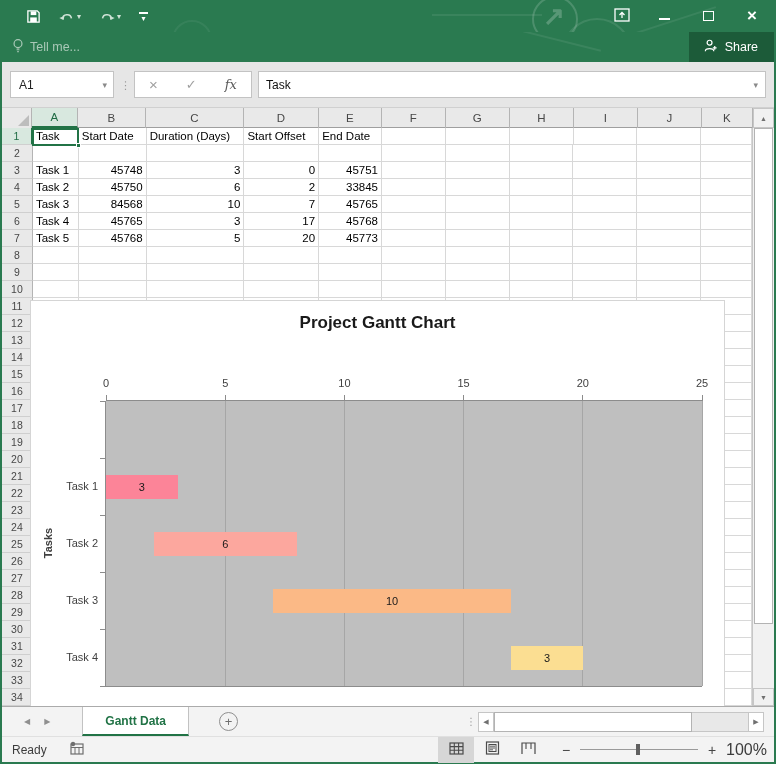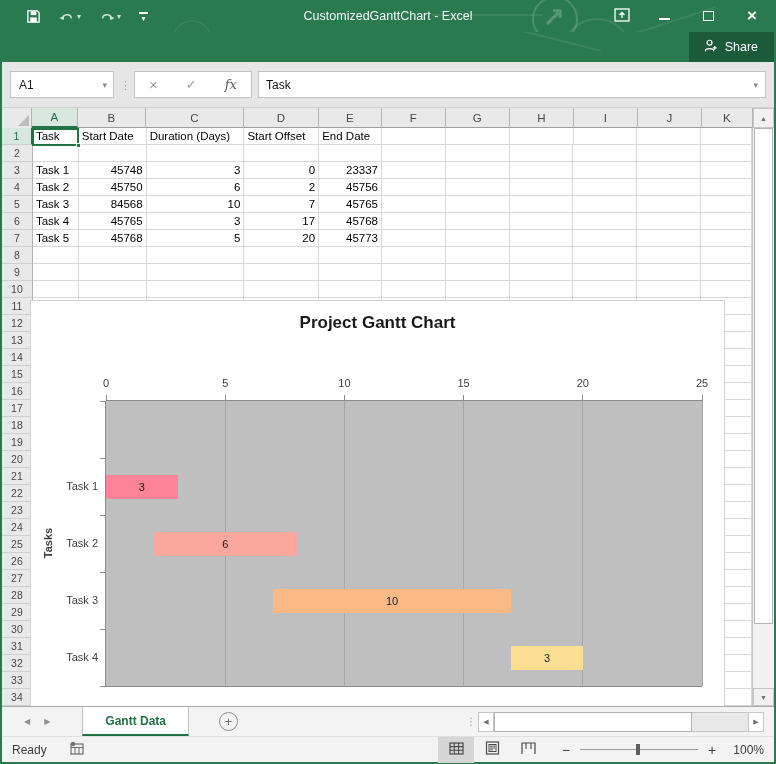--- a/index.html
+++ b/index.html
@@ -93,21 +93,21 @@
   
   .statusbar { height:26px; background:#f3f3f3; border-top:1px solid #e0e0e0; display:flex; align-items:center; padding:0 10px; color:#3c3c3c; flex:0 0 26px; }
   .statusbar .ready { font-size:12px; margin-right:22px; }
   .viewbtns { margin-left:auto; display:flex; align-items:center; }
   .viewbtn { width:36px; height:26px; display:flex; align-items:center; justify-content:center; }
   .viewbtn.sel { background:#d6d6d6; }
   .zoomctl { display:flex; align-items:center; gap:8px; margin-left:14px; }
   .zoomminus,.zoomplus { font-size:14px; color:#444; width:12px; text-align:center; }
   .sliderline { width:118px; height:1px; background:#9a9a9a; position:relative; }
   .sliderthumb { position:absolute; left:56px; top:-5px; width:4px; height:11px; background:#5f5f5f; }
-  .zoompct { font-size:12px; width:38px; text-align:right; }
+  .zoompct { font-size:16px; width:38px; text-align:right; }
 </style>
 </head>
 <body>
 
 <div class="window">
 
   <div class="titlebar">
     <div class="deco" style="left:530px; top:-4px; width:46px; height:46px; border-color:rgba(255,255,255,.16);"></div>
     <div class="deco" style="left:560px; top:18px; width:70px; height:70px;"></div>
     <div class="deco" style="left:170px; top:20px; width:40px; height:40px; border-color:rgba(255,255,255,.06);"></div>
@@ -144,21 +144,20 @@
         <span class="mini-caret">▾</span>
       </div>
       <div class="qat-btn">
         <span style="display:flex; flex-direction:column; align-items:center;">
           <span style="width:9px; height:2px; background:#fff; margin-bottom:2px;"></span>
           <span style="font-size:8px; color:#fff; line-height:5px;">▾</span>
         </span>
       </div>
     </div>
 
-    <div class="tb-title">CustomizedGanttChart - Excel</div>
 
     <div class="win-controls">
       <div class="ribbon-display">
         <span>
           <svg width="16" height="14" viewBox="0 0 16 14">
               <rect x="1" y="1" width="14" height="12" fill="none" stroke="#fff" stroke-width="1.3"></rect>
               <path d="M8 10 V5 M5.5 7 L8 4.5 L10.5 7" fill="none" stroke="#fff" stroke-width="1.3"></path>
             </svg>
         </span>
       </div>
@@ -169,20 +168,29 @@
         <span class="maxbox"></span>
       </div>
       <div class="win-btn closex">
         <span>×</span>
       </div>
     </div>
   </div>
 
   <div class="tabrow">
     <div class="deco-line" style="left:520px; top:8px; width:80px; height:2px; transform:rotate(14deg);"></div>
+    <div class="tellme">
+      <span>
+        <svg width="12" height="15" viewBox="0 0 12 16">
+            <circle cx="6" cy="6" r="4.2" fill="none" stroke="#a9c8b7" stroke-width="1.3"></circle>
+            <path d="M4.5 10.5h3 M4.5 12.5h3 M5.2 14.5h1.6" stroke="#a9c8b7" stroke-width="1.2"></path>
+          </svg>
+      </span>
+      <span>Tell me...</span>
+    </div>
     <div class="share-block">
       <span>
         <svg width="15" height="15" viewBox="0 0 16 16">
             <circle cx="7" cy="5" r="2.6" fill="none" stroke="#fff" stroke-width="1.3"></circle>
             <path d="M2.5 14 C2.5 10.5, 11.5 10.5, 11.5 14" fill="none" stroke="#fff" stroke-width="1.3"></path>
             <path d="M12.5 8.5 v4 M10.5 10.5 h4" stroke="#fff" stroke-width="1.3"></path>
           </svg>
       </span>
       <span>Share</span>
     </div>
@@ -257,35 +265,35 @@
             <div class="cell" style="width: 64px;"></div>
             <div class="cell" style="width: 64px;"></div>
             <div class="cell" style="width: 51px;"></div>
           </div>
           <div class="grow">
             <div class="rowhdr">3</div>
             <div class="cell" style="width: 46px;">Task 1</div>
             <div class="cell num" style="width: 68px;">45748</div>
             <div class="cell num" style="width: 98px;">3</div>
             <div class="cell num" style="width: 75px;">0</div>
-            <div class="cell num" style="width: 63px;">23337</div>
+            <div class="cell num" style="width: 63px;">45751</div>
             <div class="cell" style="width: 64px;"></div>
             <div class="cell" style="width: 64px;"></div>
             <div class="cell" style="width: 64px;"></div>
             <div class="cell" style="width: 64px;"></div>
             <div class="cell" style="width: 64px;"></div>
             <div class="cell" style="width: 51px;"></div>
           </div>
           <div class="grow">
             <div class="rowhdr">4</div>
             <div class="cell" style="width: 46px;">Task 2</div>
             <div class="cell num" style="width: 68px;">45750</div>
             <div class="cell num" style="width: 98px;">6</div>
             <div class="cell num" style="width: 75px;">2</div>
-            <div class="cell num" style="width: 63px;">45756</div>
+            <div class="cell num" style="width: 63px;">33845</div>
             <div class="cell" style="width: 64px;"></div>
             <div class="cell" style="width: 64px;"></div>
             <div class="cell" style="width: 64px;"></div>
             <div class="cell" style="width: 64px;"></div>
             <div class="cell" style="width: 64px;"></div>
             <div class="cell" style="width: 51px;"></div>
           </div>
           <div class="grow">
             <div class="rowhdr">5</div>
             <div class="cell" style="width: 46px;">Task 3</div>

